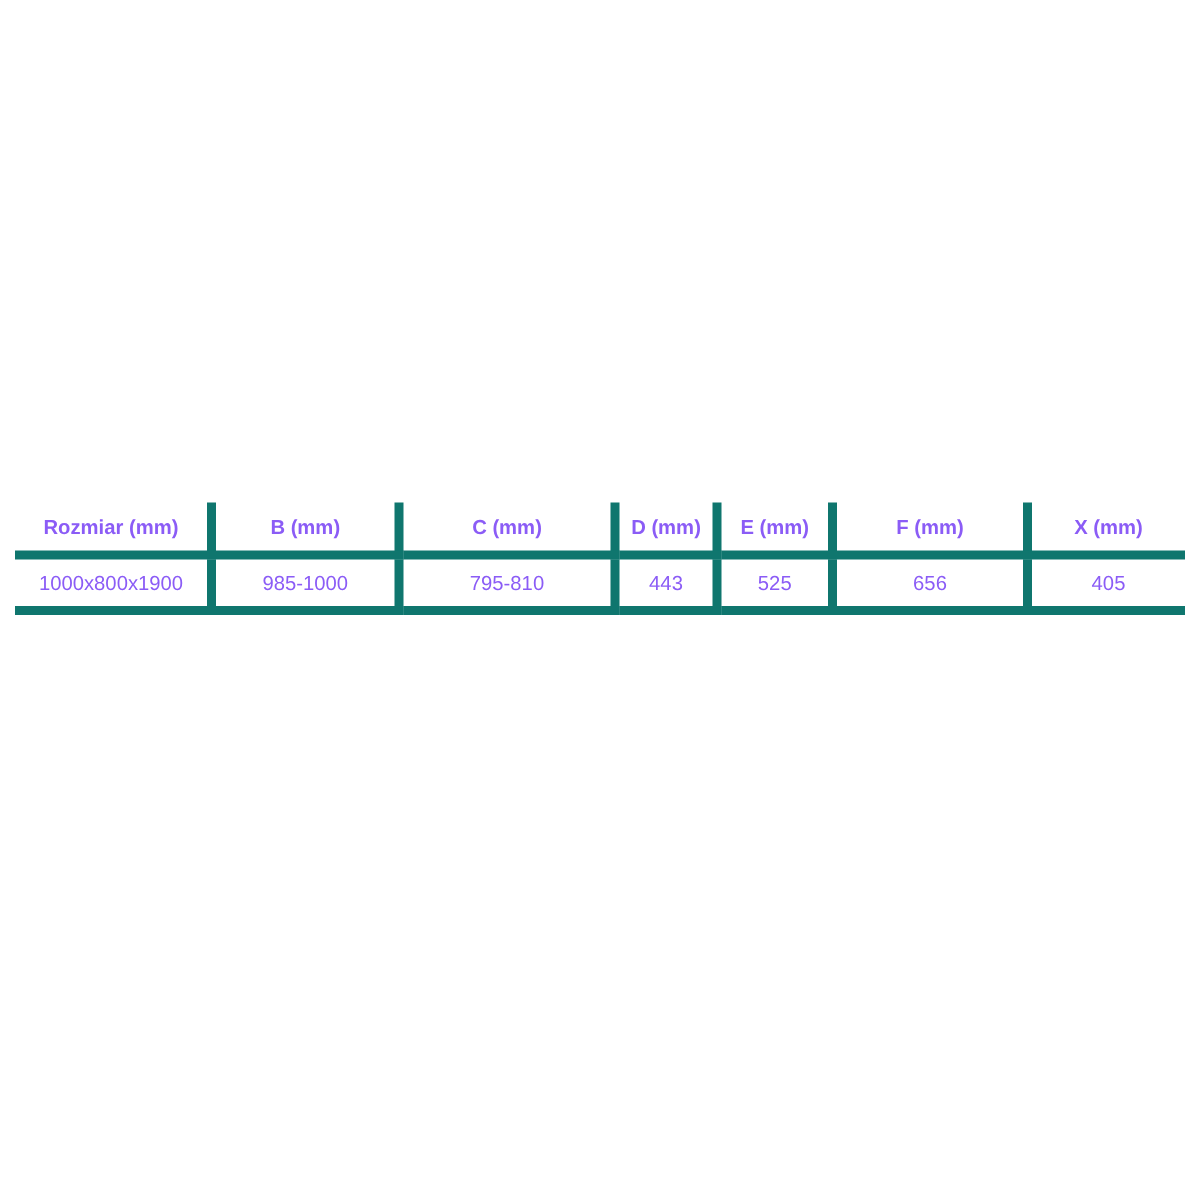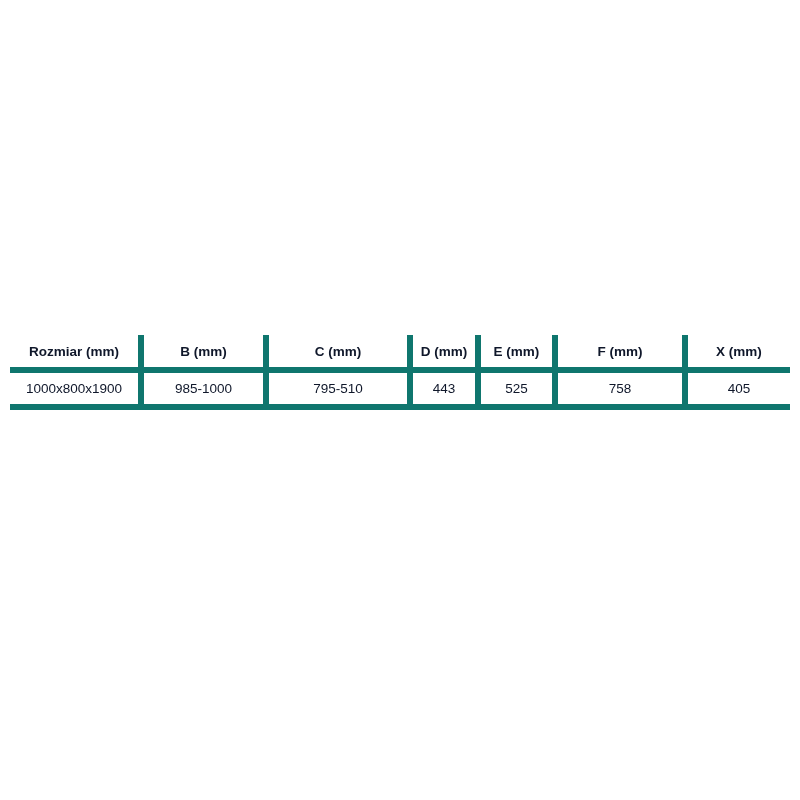--- a/index.html
+++ b/index.html
@@ -18,21 +18,21 @@
   .table-wrap {
     position: absolute;
     left: 10px;
     top: 335px;
     width: 780px;
   }
   table.spec-table {
     border-collapse: collapse;
     table-layout: fixed;
     width: 780px;
-    color: #0f172a;
+    color: #8b5cf6;
   }
   table.spec-table th,
   table.spec-table td {
     border: 6px solid #0f766e;
     text-align: center;
     vertical-align: middle;
     padding: 0;
     overflow: hidden;
     white-space: nowrap;
   }
@@ -77,22 +77,22 @@
           <th>D (mm)</th>
           <th>E (mm)</th>
           <th>F (mm)</th>
           <th>X (mm)</th>
         </tr>
       </thead>
       <tbody>
         <tr>
           <td>1000x800x1900</td>
           <td>985-1000</td>
-          <td>795-510</td>
+          <td>795-810</td>
           <td>443</td>
           <td>525</td>
-          <td>758</td>
+          <td>656</td>
           <td>405</td>
         </tr>
       </tbody>
     </table>
   </div>
 </div>
 
 </body></html>

